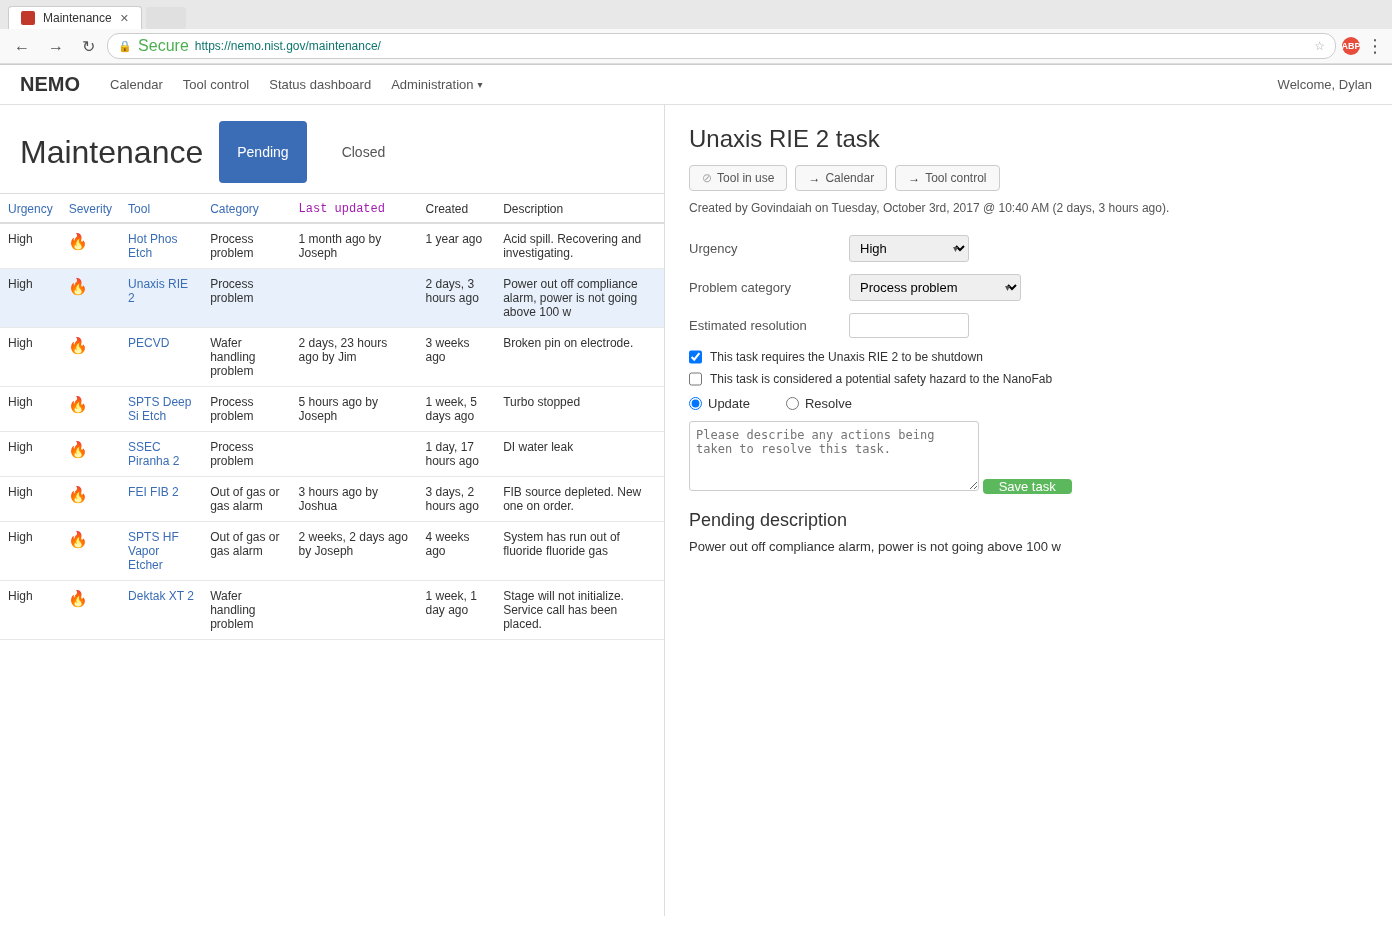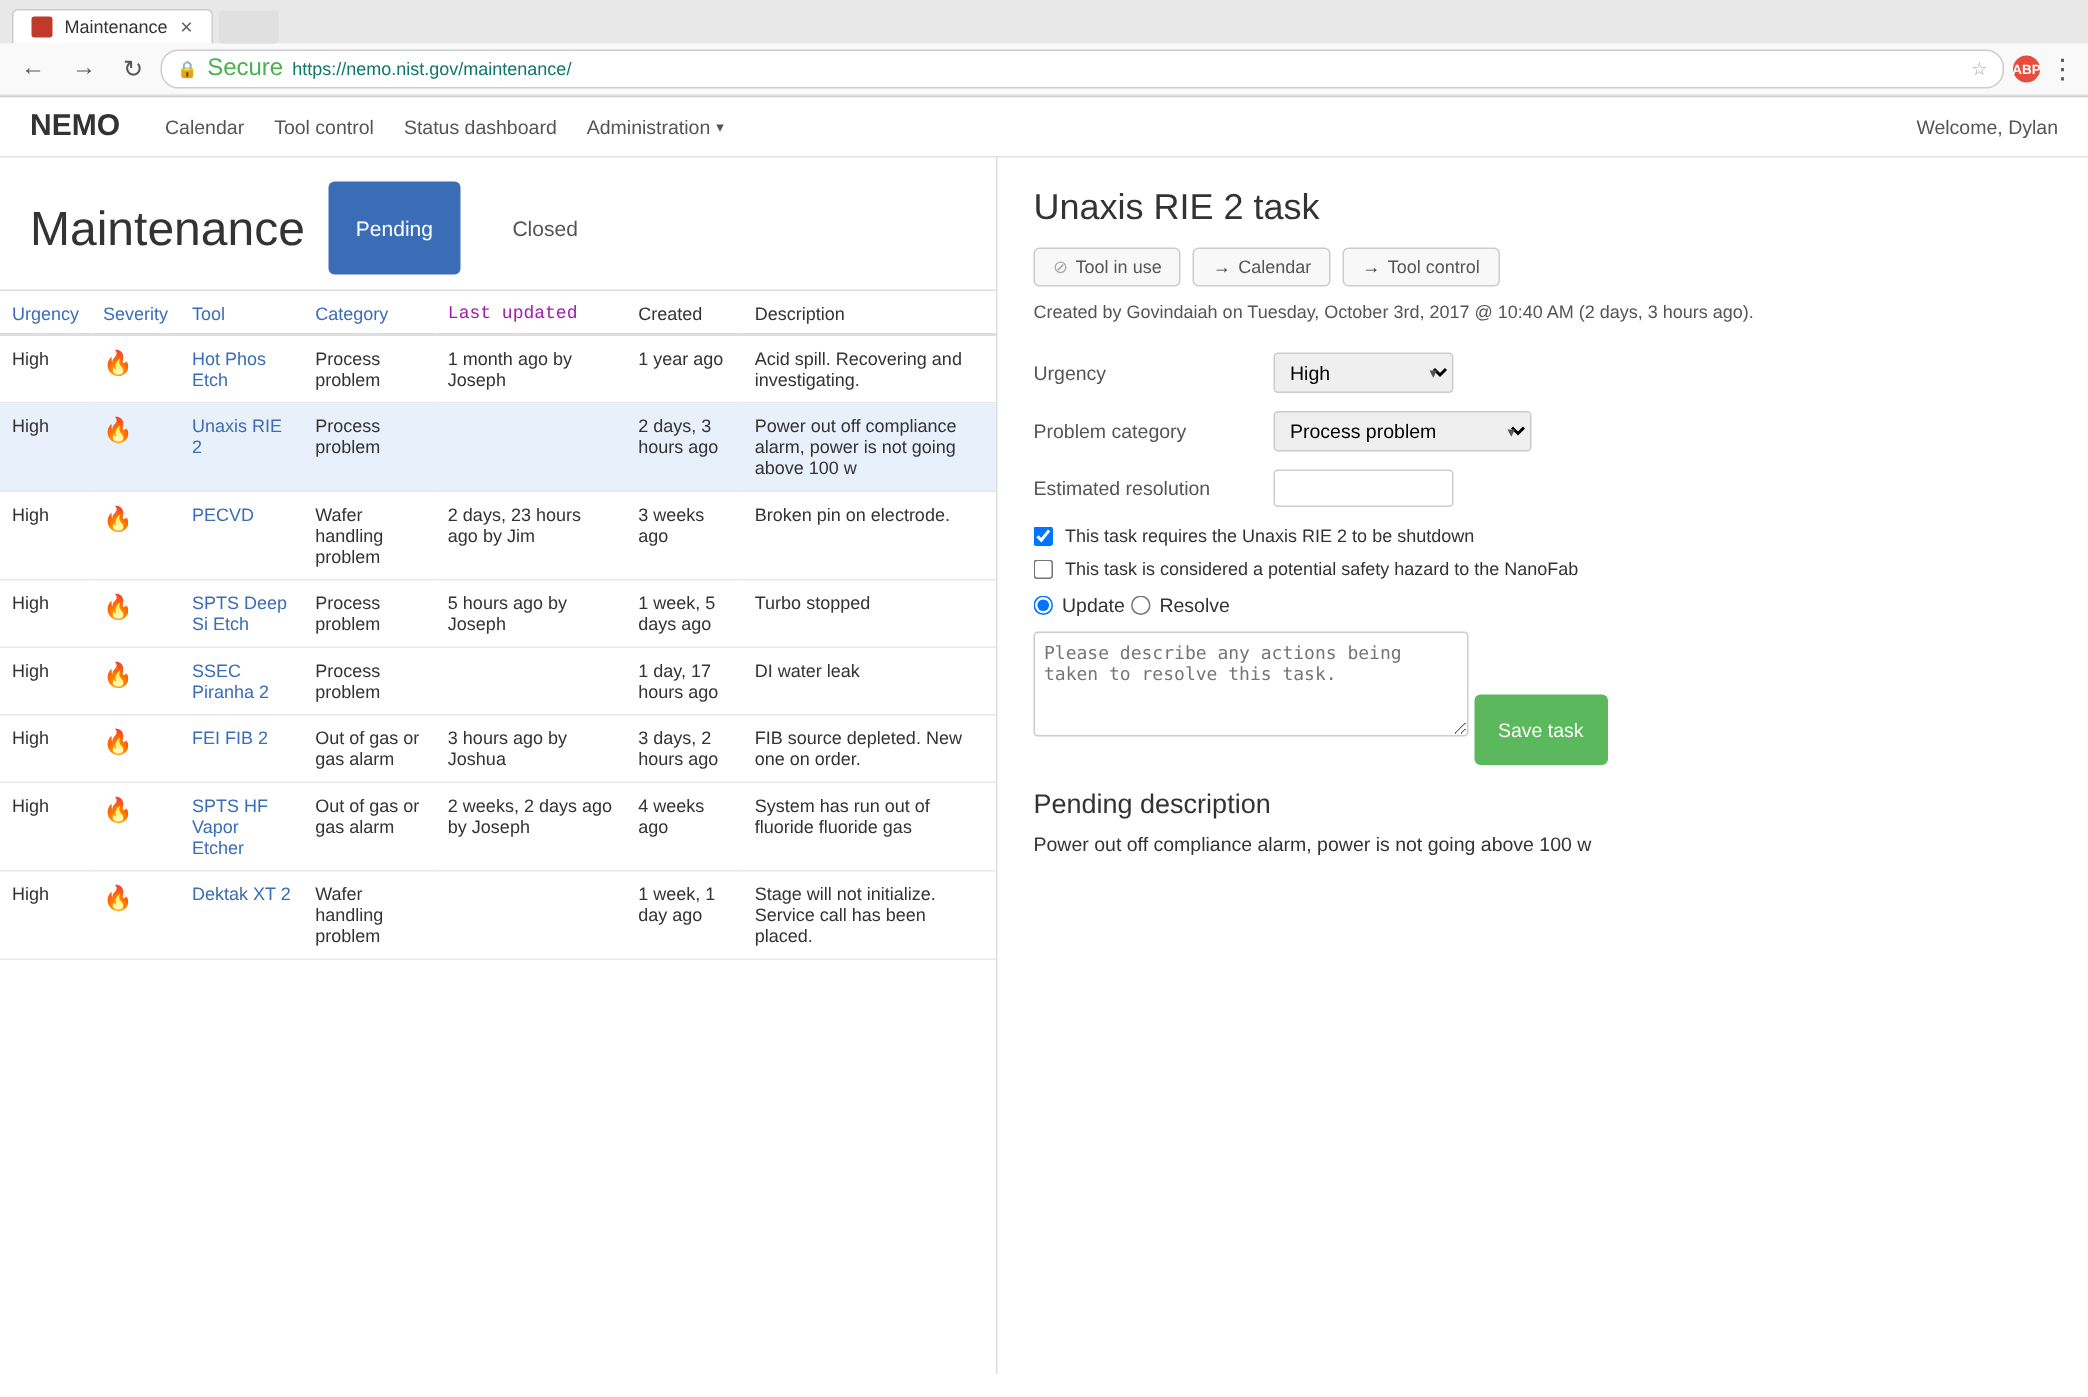--- a/index.html
+++ b/index.html
@@ -50,25 +50,25 @@
     
     .right-panel { flex: 1; padding: 20px 24px; overflow-y: auto; }
     .task-title { font-size: 24px; font-weight: 400; color: #333; margin-bottom: 12px; }
     .task-actions { display: flex; gap: 8px; margin-bottom: 10px; }
     .task-btn { display: flex; align-items: center; gap: 5px; padding: 5px 12px; border: 1px solid #ccc; border-radius: 4px; background: #f8f8f8; cursor: pointer; font-size: 12px; color: #555; }
     .task-meta { font-size: 12px; color: #555; margin-bottom: 20px; }
     .form-row { display: flex; align-items: center; margin-bottom: 12px; }
     .form-label { width: 160px; color: #555; font-size: 13px; }
     .form-select { padding: 4px 6px; border: 1px solid #ccc; border-radius: 3px; font-size: 13px; min-width: 120px; }
     .form-input { padding: 4px 6px; border: 1px solid #ccc; border-radius: 3px; font-size: 13px; width: 120px; }
-    .checkbox-row { display: flex; align-items: center; gap: 8px; margin-bottom: 8px; font-size: 12px; }
-    .radio-row { display: flex; align-items: center; gap: 4px; margin: 10px 0; }
+    .checkbox-row { display: flex; gap: 8px; margin-bottom: 8px; font-size: 12px; }
+    .radio-row { display: flex; align-items: center; gap: 36px; margin: 10px 0; }
     .radio-option { display: flex; align-items: center; gap: 6px; font-size: 13px; cursor: pointer; }
     .textarea-field { width: 100%; max-width: 290px; height: 70px; border: 1px solid #ccc; border-radius: 3px; padding: 6px; font-size: 12px; color: #999; resize: vertical; }
-    .save-btn { background: #5cb85c; color: white; border: none; padding: 16px 16px; border-radius: 4px; cursor: pointer; font-size: 13px; margin: 10px 0 16px; }
+    .save-btn { background: #5cb85c; color: white; border: none; padding: 0 16px; border-radius: 4px; cursor: pointer; font-size: 13px; margin: 10px 0 16px; }
     .problem-desc-title { font-size: 18px; font-weight: 400; margin-bottom: 8px; color: #333; }
     .problem-desc-text { font-size: 13px; color: #333; }
 
     
     .table-container::-webkit-scrollbar { width: 12px; }
     .table-container::-webkit-scrollbar-track { background: #f0f0f0; }
     .table-container::-webkit-scrollbar-thumb { background: #bbb; border-radius: 6px; }
   </style>
 </head>
 <body>

